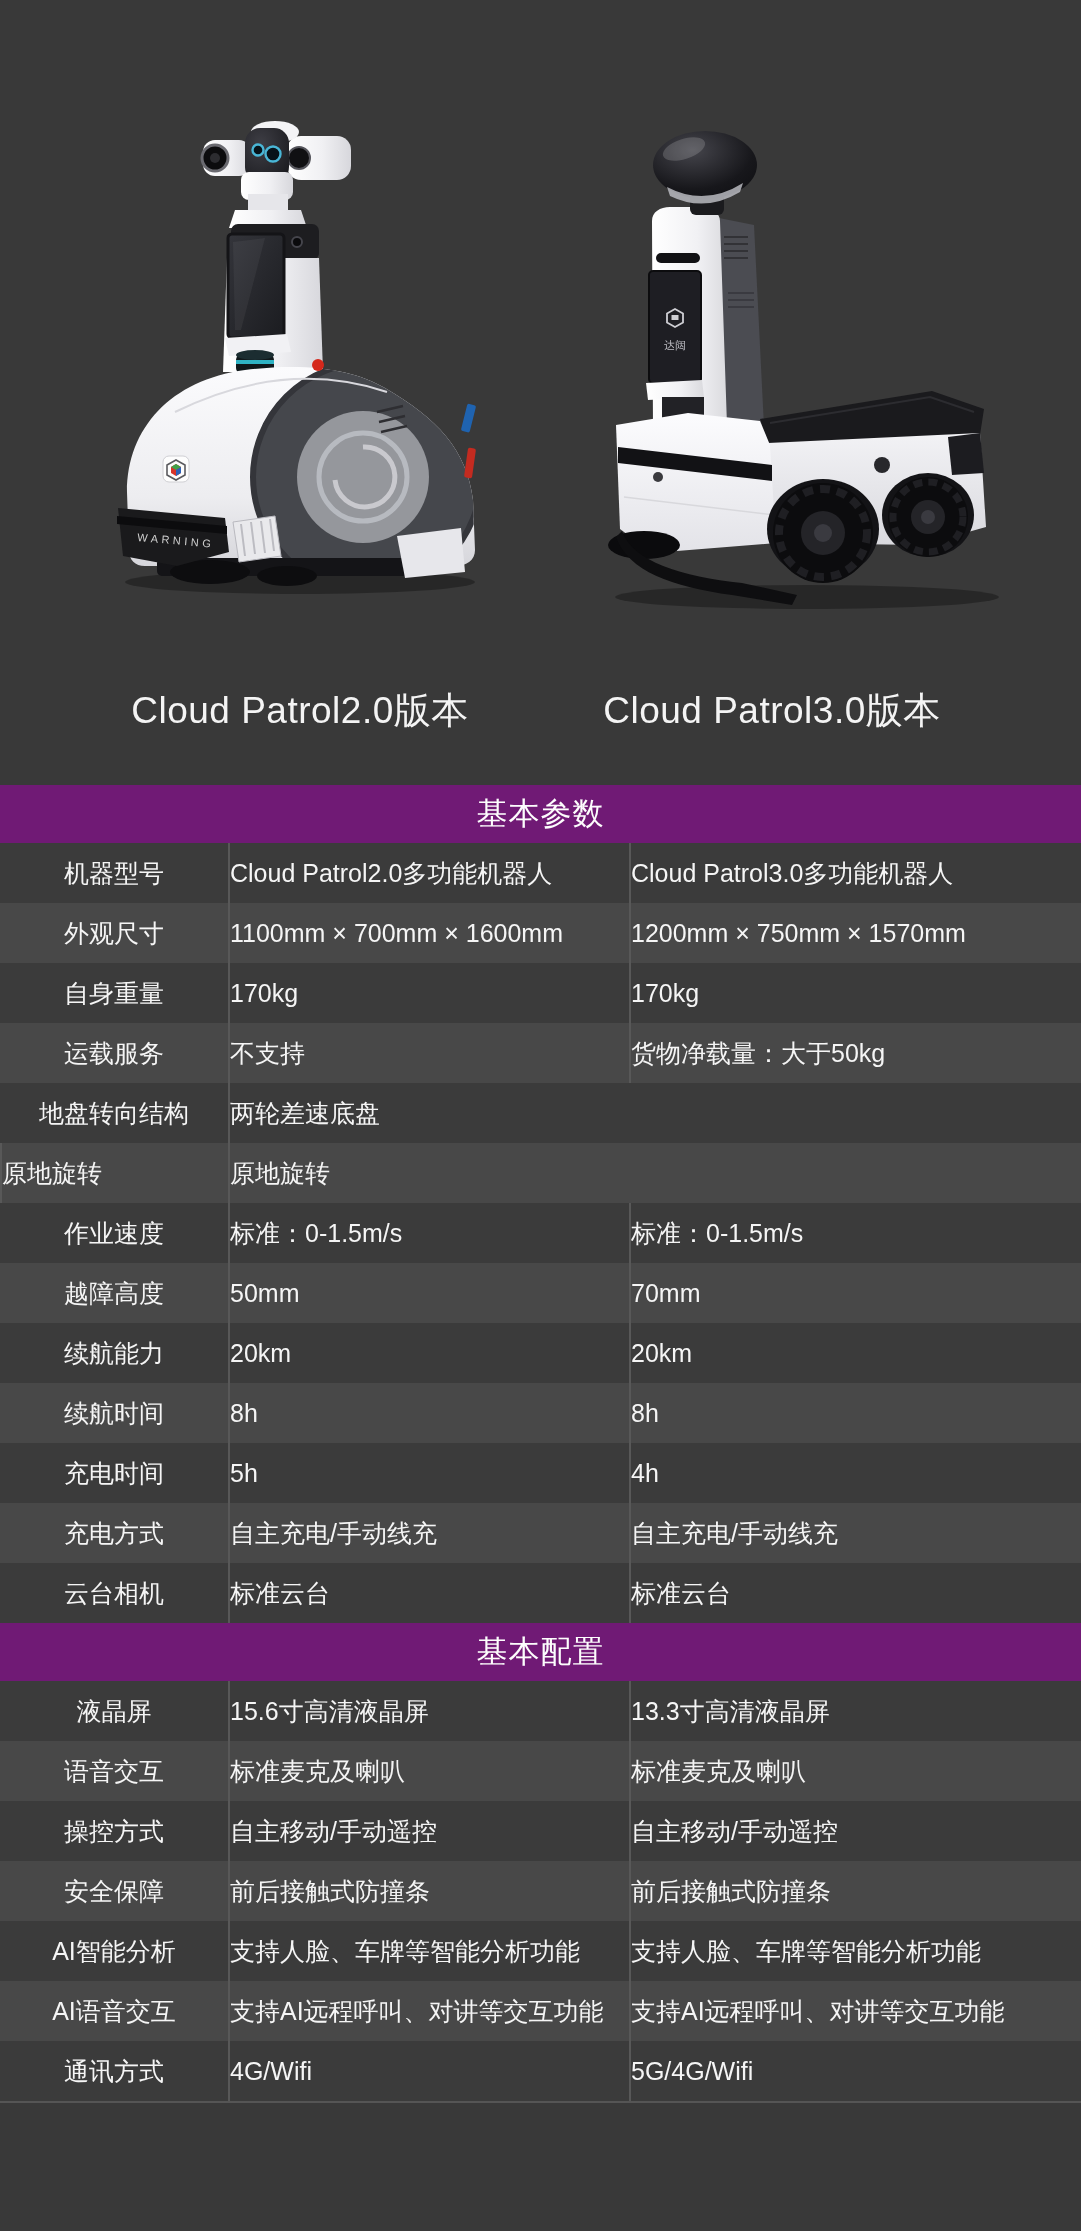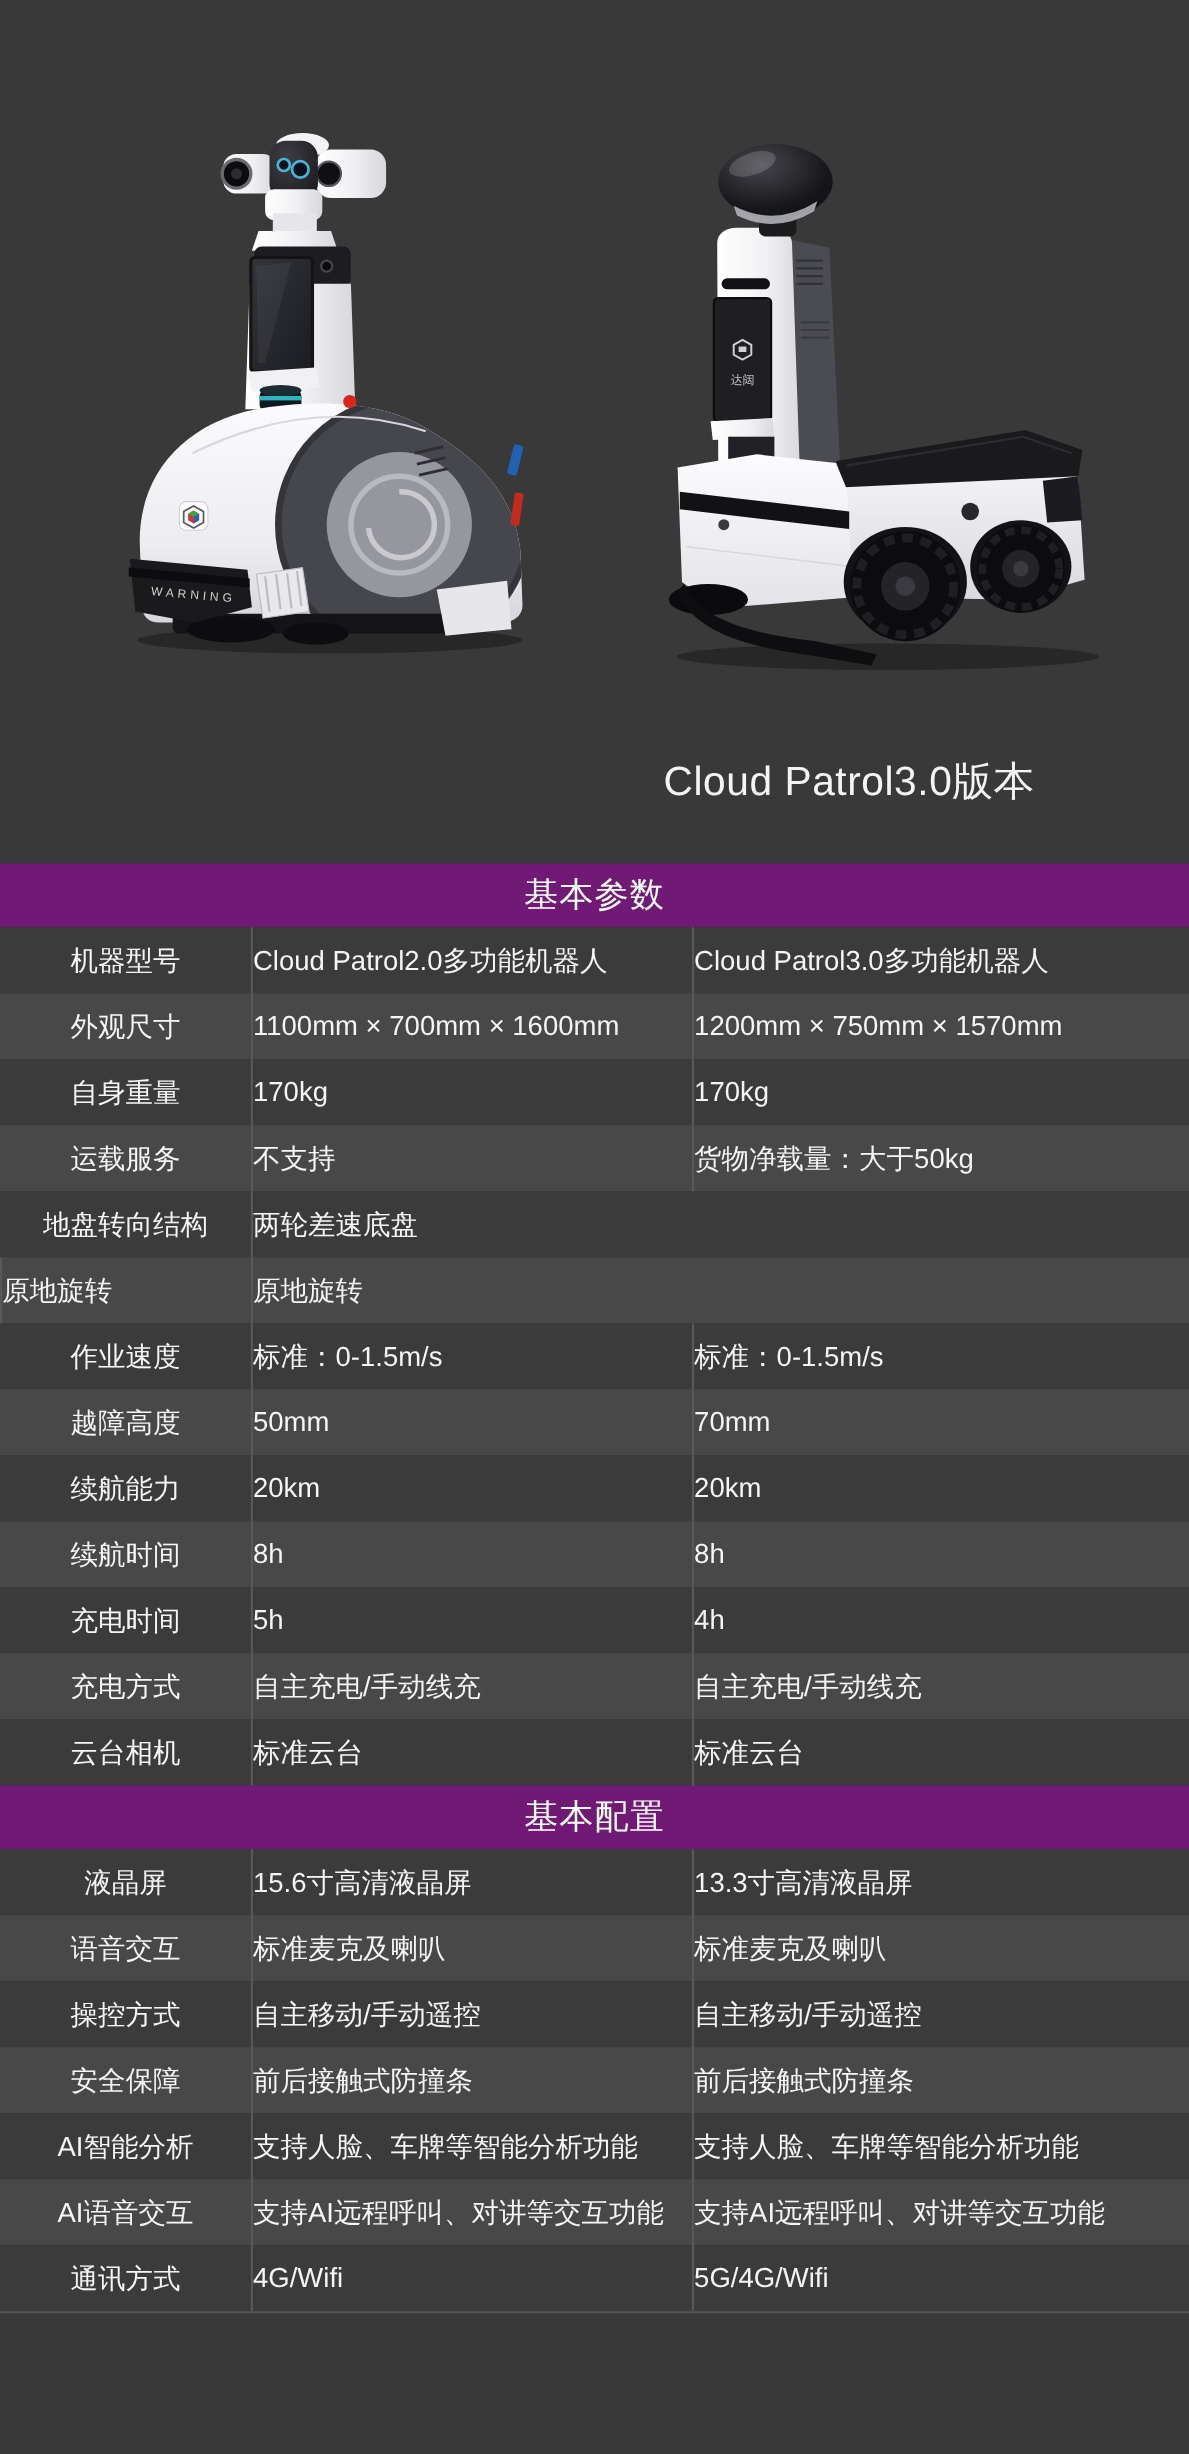--- a/index.html
+++ b/index.html
@@ -212,20 +212,21 @@
             <circle cx="336" cy="392" r="40" fill="#0c0c0e"></circle>
             <circle cx="336" cy="392" r="35" fill="none" stroke="#1f1f23" stroke-width="7" stroke-dasharray="9 6"></circle>
             <circle cx="336" cy="392" r="17" fill="#242428"></circle>
             <circle cx="336" cy="392" r="7" fill="#3a3a40"></circle>
           </g>
           <path d="M30,406 C40,436 90,452 150,458 L205,470 L200,480 L140,470 C80,462 36,446 24,412 Z" fill="#0e0e10"></path>
         </g>
       </svg>
     </figure>
 
+    <h1 class="title title-a">Cloud Patrol2.0版本</h1>
     <h1 class="title title-b">Cloud Patrol3.0版本</h1>
   </section>
 
   <section class="spec-table" id="specTable">
       <div class="section-header">基本参数</div>
       <div class="spec-row row-dark">
         <div class="cell cell-label">机器型号</div>
         <div class="cell cell-value">Cloud Patrol2.0多功能机器人</div>
         <div class="cell cell-value">Cloud Patrol3.0多功能机器人</div>
       </div>

